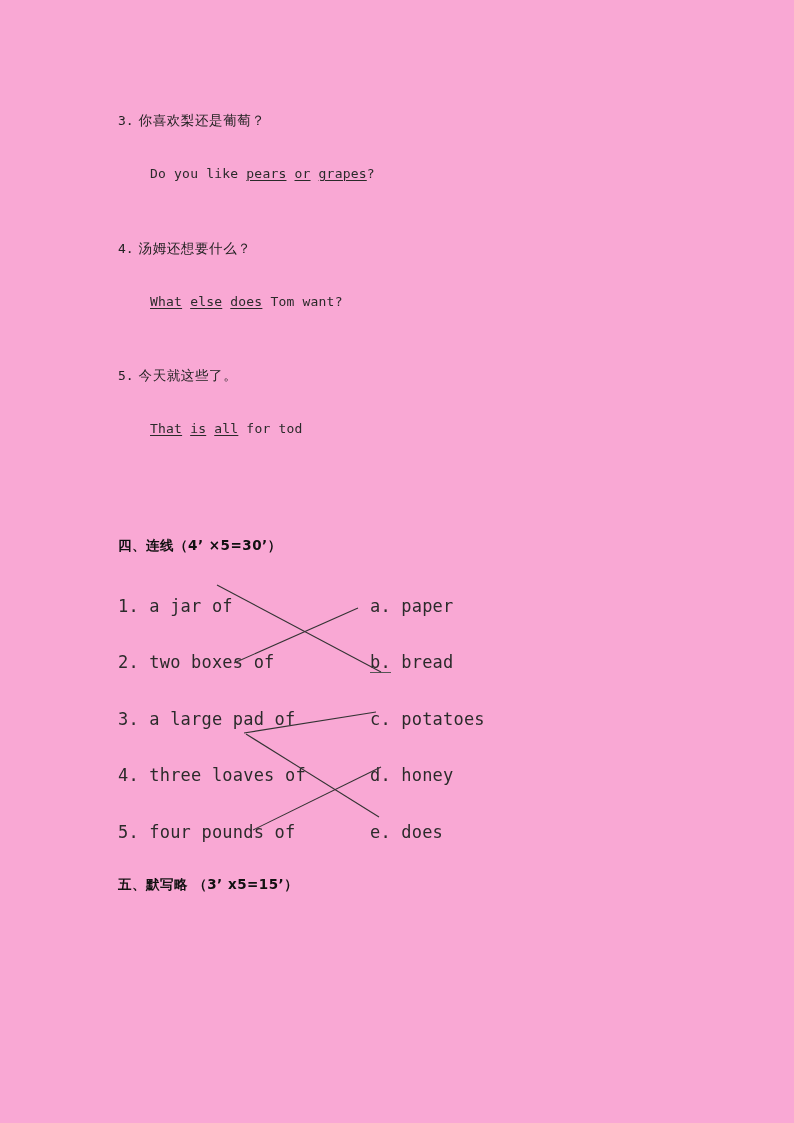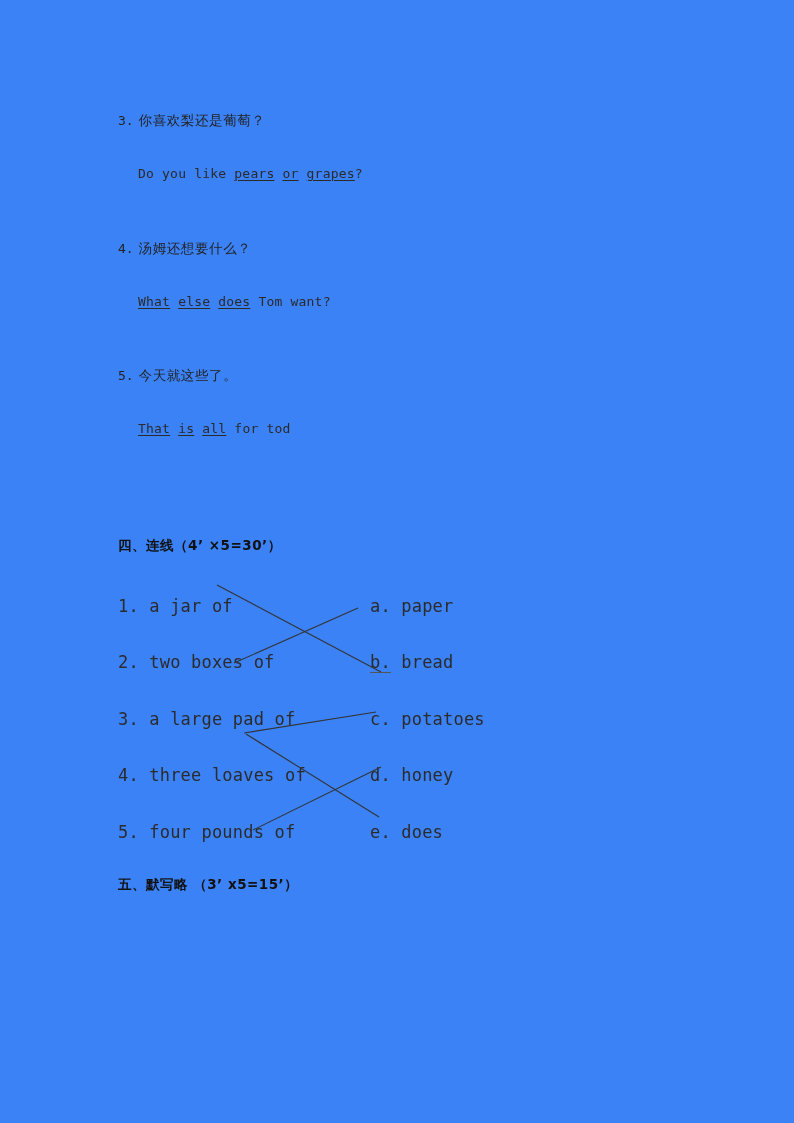--- a/index.html
+++ b/index.html
@@ -12,42 +12,42 @@
     height: 1123px;
     position: relative;
     font-family: "Liberation Serif", "DejaVu Serif", serif;
     color: #1a1a1a;
     overflow: hidden;
   }
 
   .page {
     position: absolute;
     inset: 0;
-    background: #3b82f6;
+    background: #f9a8d4;
   }
 
   
   .qa-block {
     position: absolute;
     left: 118px;
   }
   .q-cn {
     font-family: "DejaVu Sans", sans-serif;
     font-size: 13.5px;
     letter-spacing: 0.6px;
     color: #222;
     white-space: nowrap;
   }
   .q-cn .num {
     font-family: "DejaVu Sans Mono", monospace;
     font-size: 13px;
     letter-spacing: 0;
   }
   .q-en {
-    margin-left: 20px;
+    margin-left: 32px;
     margin-top: 36px;
     font-family: "DejaVu Sans Mono", monospace;
     font-size: 13px;
     letter-spacing: 0.2px;
     color: #2a2a2a;
     white-space: nowrap;
   }
   .u {
     text-decoration: underline;
     text-underline-offset: 2px;

